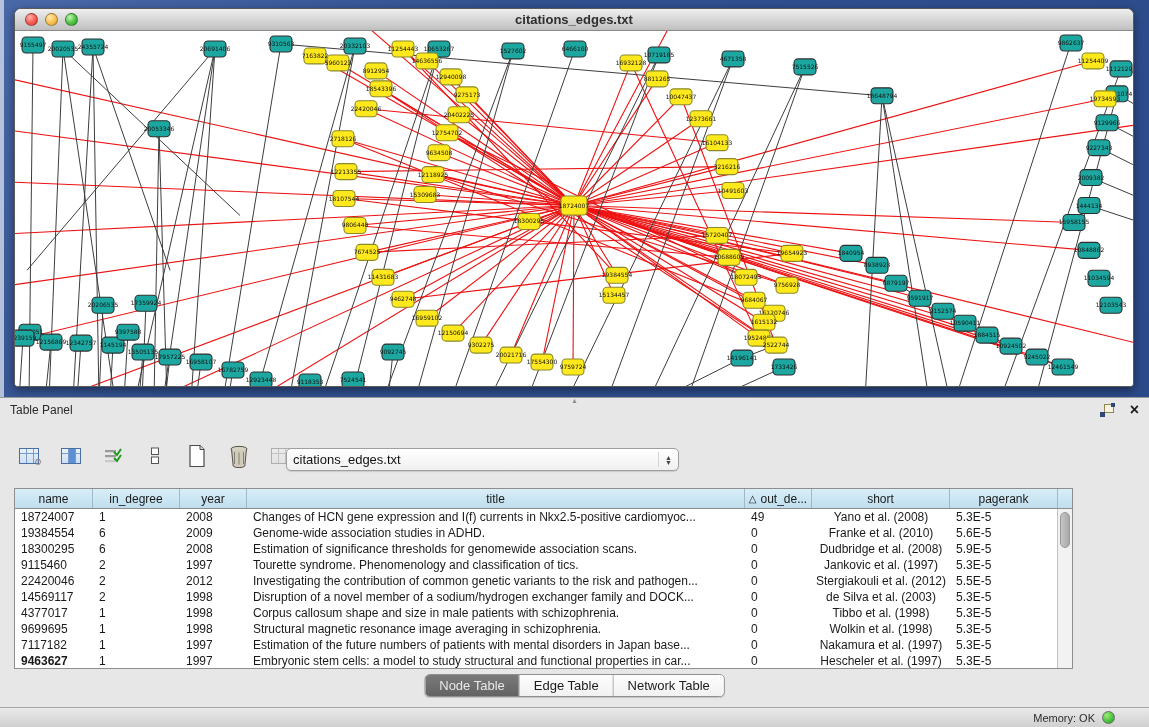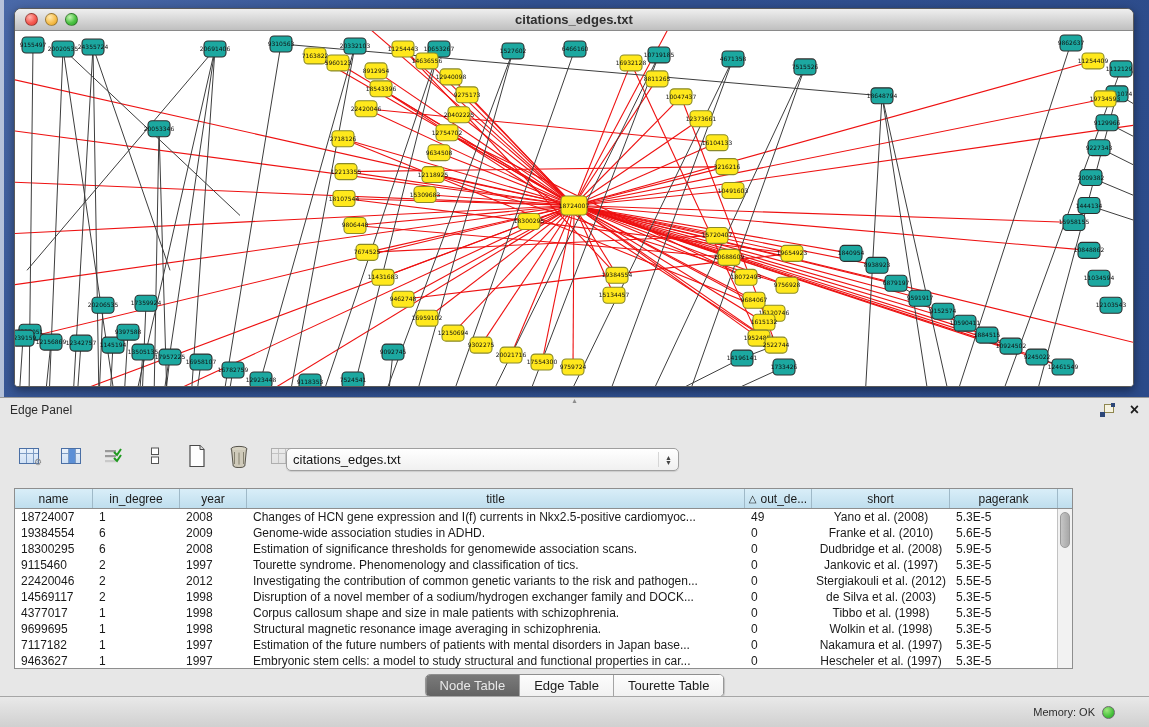--- a/index.html
+++ b/index.html
@@ -74,21 +74,21 @@
     background:linear-gradient(90deg,#c6c6c6,#a8a8a8); border:1px solid #9a9a9a; }
 
   .tabs { position:absolute; left:50%; top:276px; transform:translateX(-50%);
     display:flex; height:23px; border:1px solid #8f8f8f; border-radius:5px; overflow:hidden;
     background:#fbfbfb; box-shadow:0 1px 1px rgba(0,0,0,.15); }
   .tab { padding:0 14px; font-size:13px; color:#1c1c1c; display:flex; align-items:center;
     border-right:1px solid #9c9c9c; background:linear-gradient(#fdfdfd,#f1f1f1); }
   .tab:last-child { border-right:none; }
   .tab.selected { background:linear-gradient(#7a7a7a,#636363); color:#e8e8e8; }
 
-  .statusbar { position:absolute; left:0; bottom:0; width:100%; height:31px;
+  .statusbar { position:absolute; left:0; bottom:0; width:100%; height:20px;
     background:linear-gradient(#e9e9e9,#d0d0d0); border-top:1px solid #a6a6a6;
     display:flex; align-items:center; justify-content:flex-end; padding-right:34px; gap:7px; }
   .mem-label { font-size:11px; color:#2c2c2c; }
   .mem-dot { width:13px; height:13px; border-radius:50%;
     background:radial-gradient(circle at 35% 30%, #9fe87e, #46c13b 60%, #2f9e2c);
     border:1px solid #6a6a6a; }
 
   
   .mini-table { width:20px; height:16px; border:1px solid #4a6fa5; position:relative;
     background:linear-gradient(#eaf2fb,#cfe0f4); }
@@ -682,21 +682,21 @@
             <text x="1090" y="70" text-anchor="middle" font-size="6" fill="#111111" font-family="&quot;DejaVu Sans&quot;, sans-serif">19734593</text>
           </g>
         </svg>
     </div>
   </div>
 </div>
 
 <div class="table-panel">
   <div class="panel-grip">▴</div>
   <div class="panel-header">
-    <span class="panel-title">Edge Panel</span>
+    <span class="panel-title">Table Panel</span>
     <span class="spacer"></span>
     <span class="float-icon">
       <span class="sq1"></span>
         <span class="sq2"></span>
         <span class="sq3"></span>
     </span>
     <span class="close-icon">×</span>
   </div>
 
   <div class="toolbar">
@@ -857,37 +857,37 @@
         <div class="trow">
           <div class="td" style="width: 78px;">7117182</div>
           <div class="td" style="width: 87px;">1</div>
           <div class="td" style="width: 67px;">1997</div>
           <div class="td" style="width: 498px;">Estimation of the future numbers of patients with mental disorders in Japan base...</div>
           <div class="td" style="width: 67px;">0</div>
           <div class="td center" style="width: 138px;">Nakamura et al. (1997)</div>
           <div class="td" style="width: 108px;">5.3E-5</div>
         </div>
         <div class="trow">
-          <div class="td" style="width: 78px;">9463627</div>
+          <div class="td" style="width: 78px; font-weight: bold;">9463627</div>
           <div class="td" style="width: 87px;">1</div>
           <div class="td" style="width: 67px;">1997</div>
           <div class="td" style="width: 498px;">Embryonic stem cells: a model to study structural and functional properties in car...</div>
           <div class="td" style="width: 67px;">0</div>
           <div class="td center" style="width: 138px;">Hescheler et al. (1997)</div>
           <div class="td" style="width: 108px;">5.3E-5</div>
         </div>
       </div>
     <div class="vscroll">
       <div class="vthumb"></div>
     </div>
   </div>
 
   <div class="tabs" id="tabs">
       <div class="tab selected">Node Table</div>
       <div class="tab">Edge Table</div>
-      <div class="tab">Tourette Table</div>
+      <div class="tab">Network Table</div>
     </div>
 
   <div class="statusbar">
     <span class="mem-label">Memory: OK</span>
     <span class="mem-dot"></span>
   </div>
 </div>
 
 </body></html>

